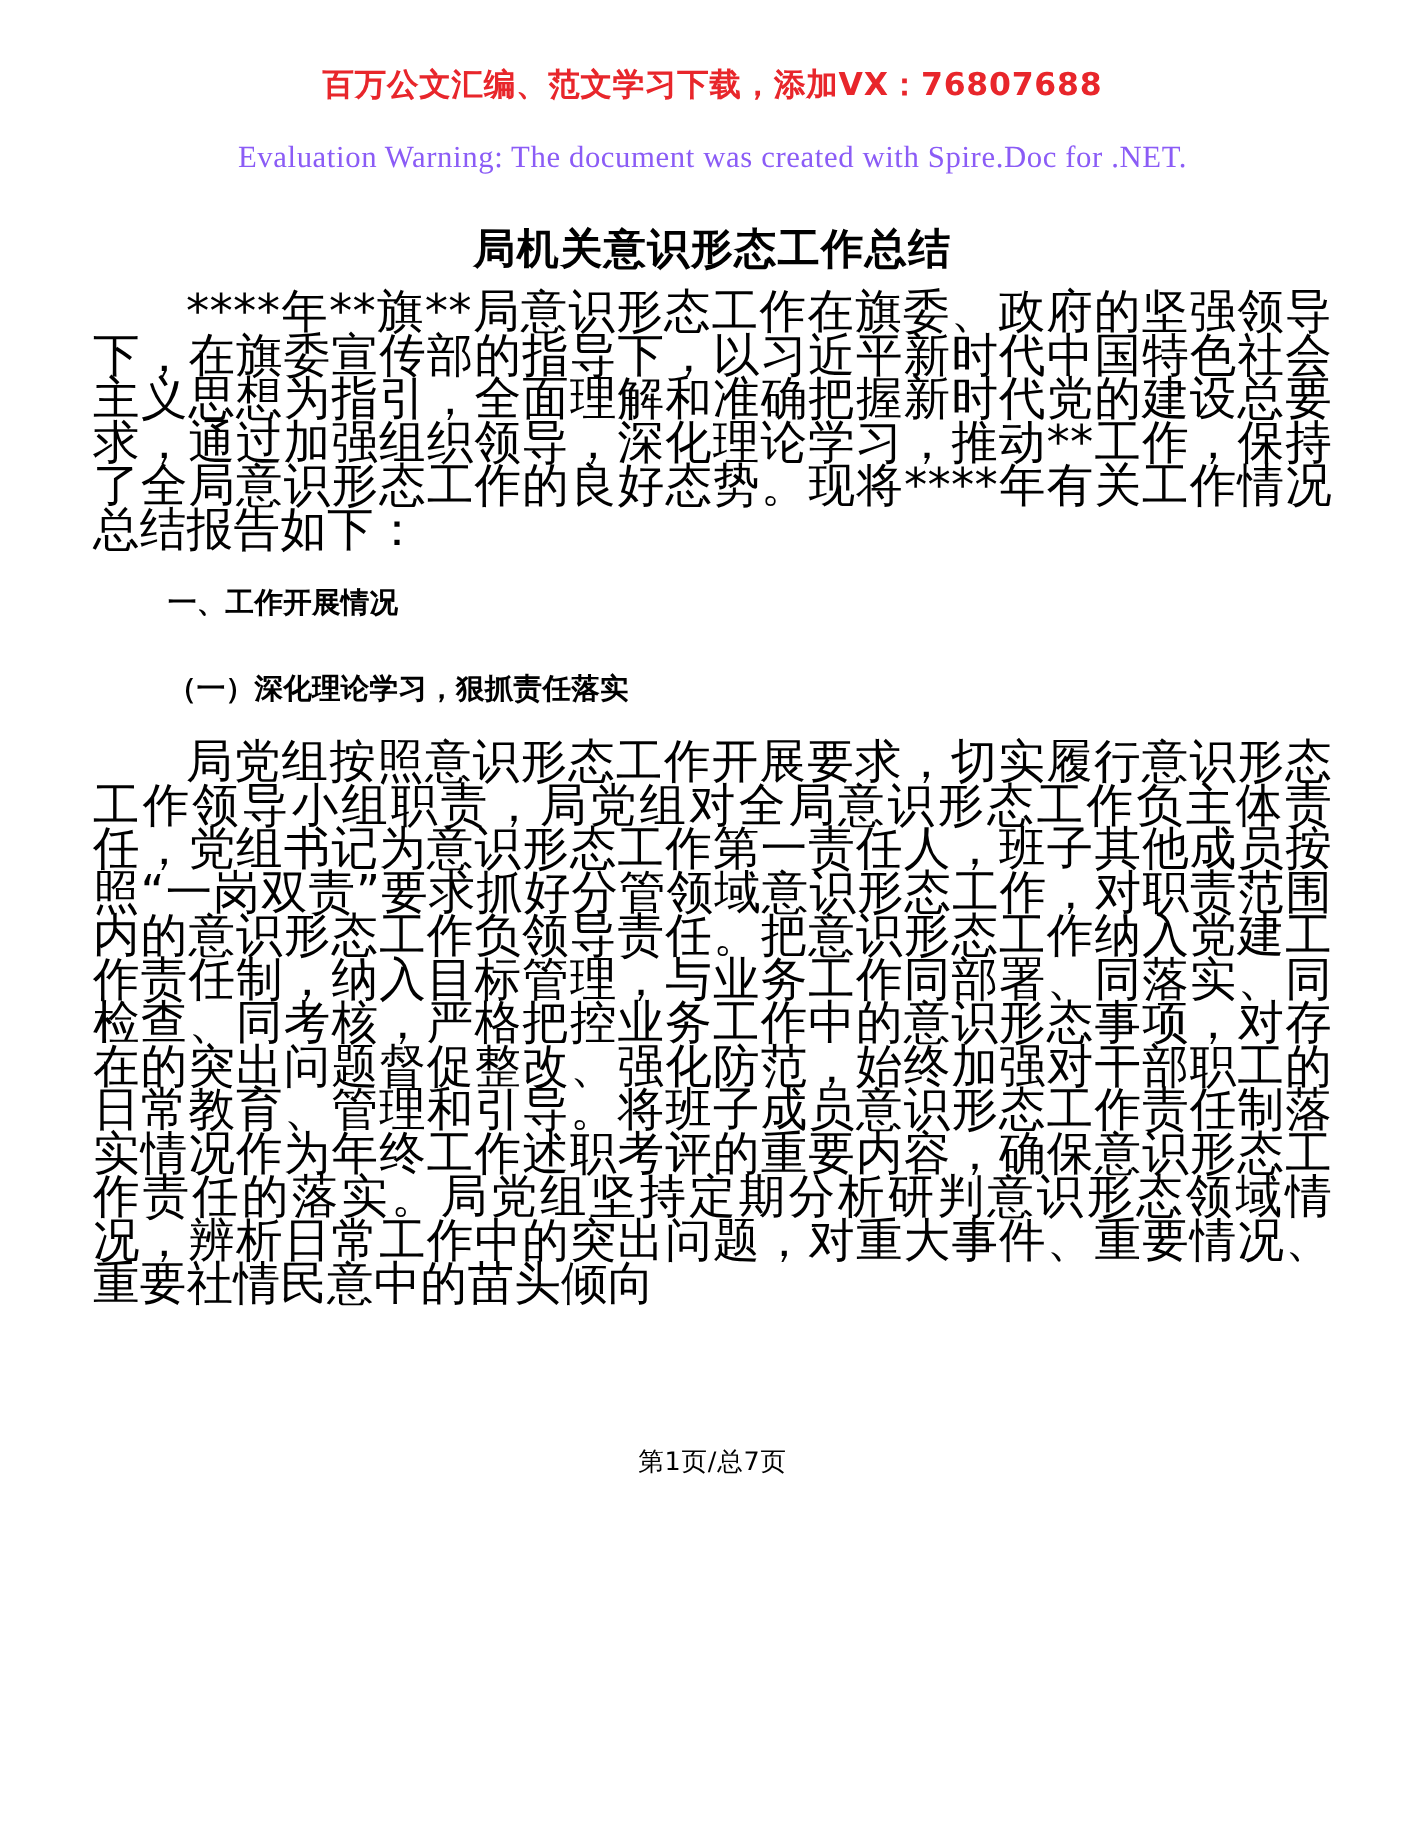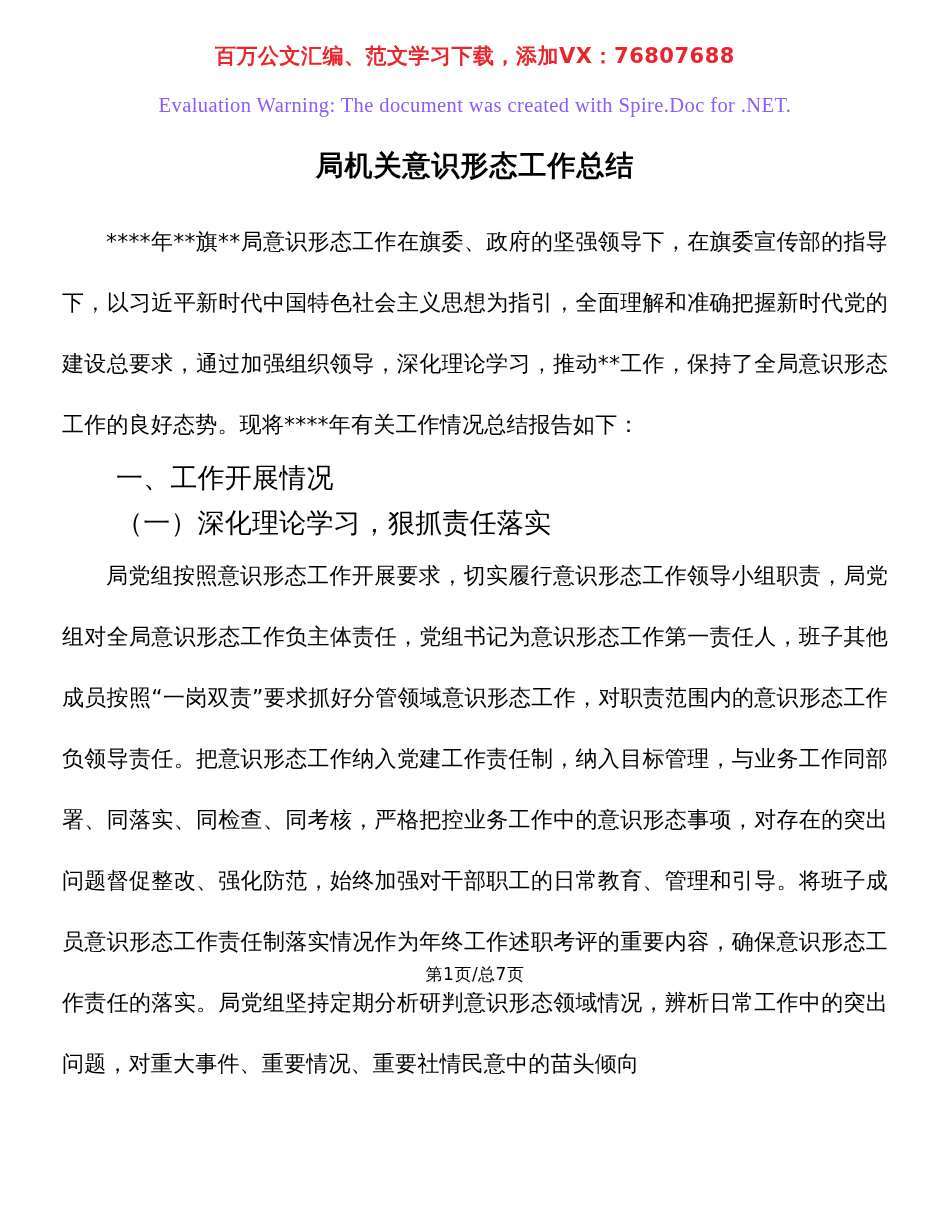--- a/index.html
+++ b/index.html
@@ -40,37 +40,37 @@
     padding-top: 24px;
     white-space: nowrap;
   }
   .doc-title {
     text-align: center;
     font-family: "DejaVu Sans", "Liberation Sans", sans-serif;
     font-weight: bold;
     font-size: 28px;
     letter-spacing: 1px;
     margin-top: 30px;
-    margin-bottom: 26px;
+    margin-bottom: 9px;
   }
   .para {
-    font-size: 22px;
-    line-height: 61px;
+    font-size: 31px;
+    line-height: 29px;
     text-align: justify;
     text-justify: inter-ideograph;
     margin: 0;
     text-indent: 2em;
     letter-spacing: 0.2px;
   }
   .heading {
-    font-size: 27px;
+    font-size: 19px;
     line-height: 45px;
-    margin: 0;
+    margin: 12px;
     text-indent: 2em;
-    font-weight: normal;
+    font-weight: bold;
     letter-spacing: 0.2px;
   }
   .footer {
     position: absolute;
     left: 0;
     right: 0;
     bottom: 28px;
     text-align: center;
     font-size: 17px;
     font-family: "DejaVu Sans", "Liberation Sans", sans-serif;

